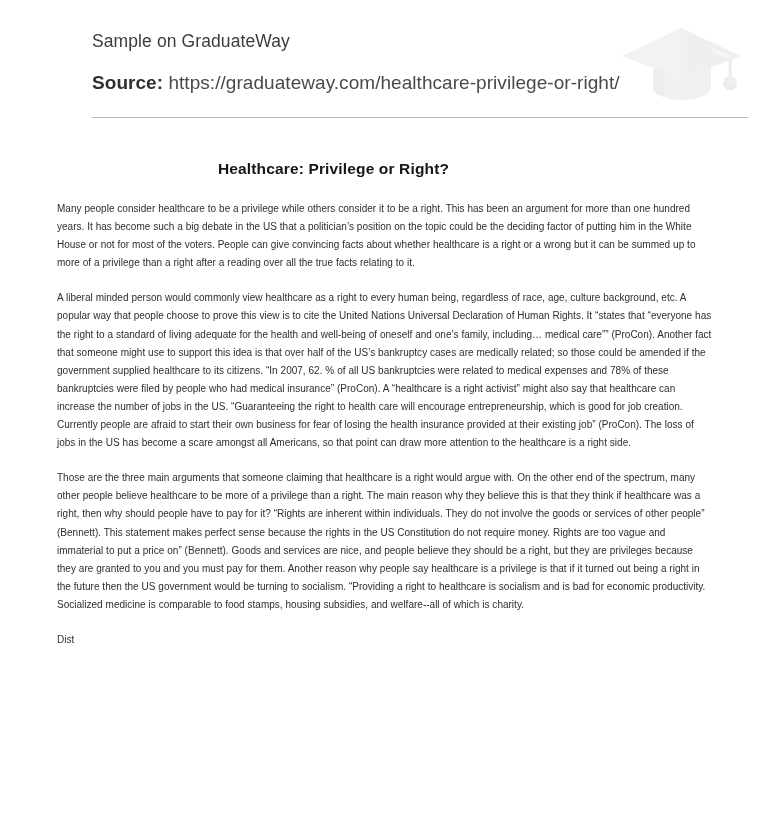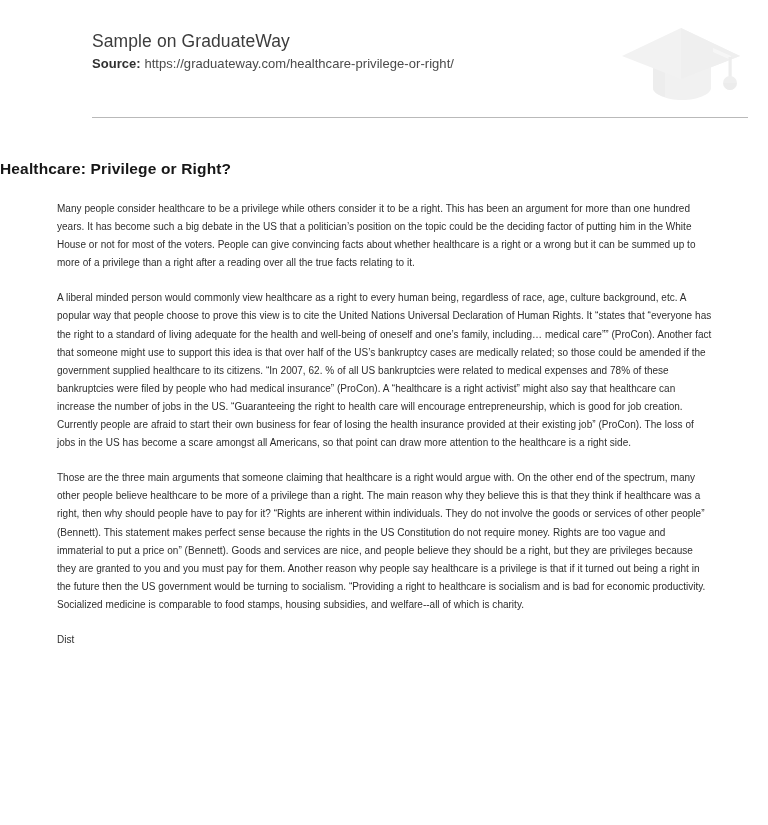--- a/index.html
+++ b/index.html
@@ -38,22 +38,22 @@
     font-size: 17.5px;
     font-weight: 400;
     color: #3c3c3c;
     letter-spacing: 0.1px;
     white-space: nowrap;
   }
 
   .source-line {
     position: absolute;
     left: 57px;
-    top: 56px;
-    font-size: 13px;
+    top: 72px;
+    font-size: 19px;
     font-weight: 400;
     color: #4a4a4a;
     white-space: nowrap;
     letter-spacing: 0.05px;
   }
   .source-label {
     font-weight: 700;
     color: #303030;
   }
   .source-url {
@@ -85,21 +85,21 @@
     height: 1px;
     background: #b9b9b9;
   }
 
   
   .doc-title {
     position: absolute;
     left: 0;
     top: 150px;
     width: 667px;
-    text-align: left;
+    text-align: center;
     font-size: 15.5px;
     font-weight: 700;
     color: #161616;
     letter-spacing: 0.15px;
   }
 
   
   .body-content {
     position: absolute;
     left: 57px;

